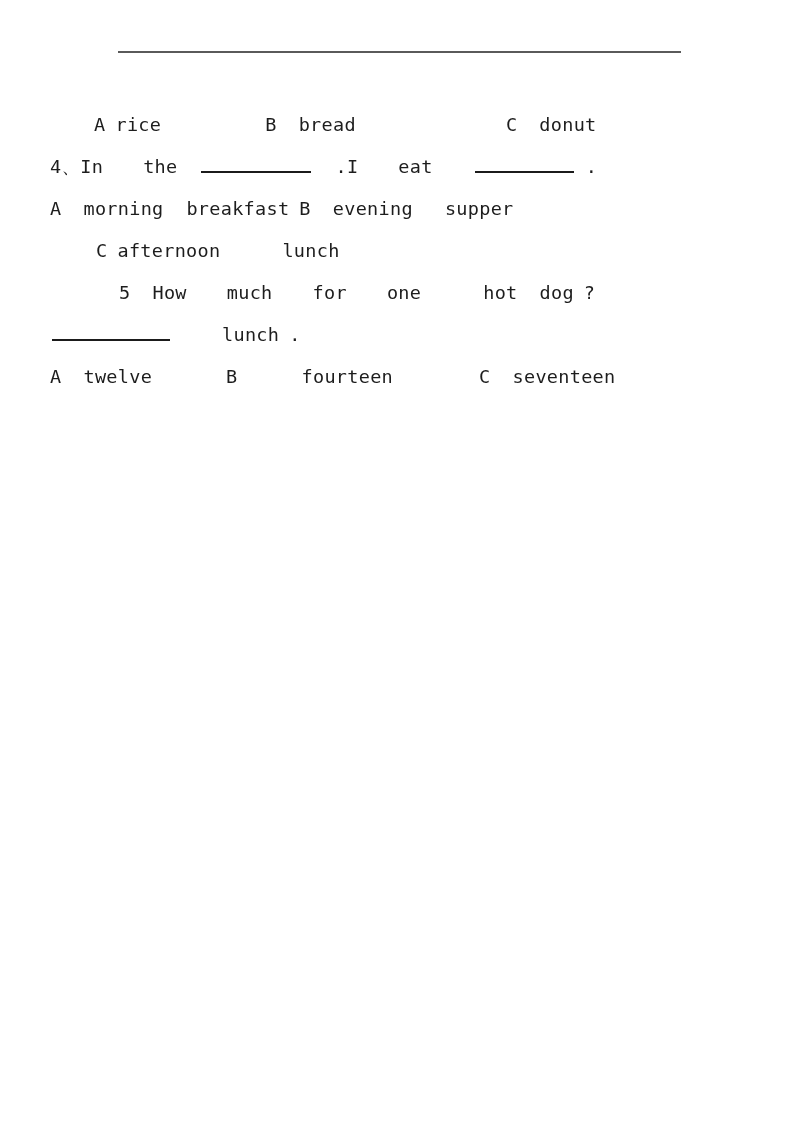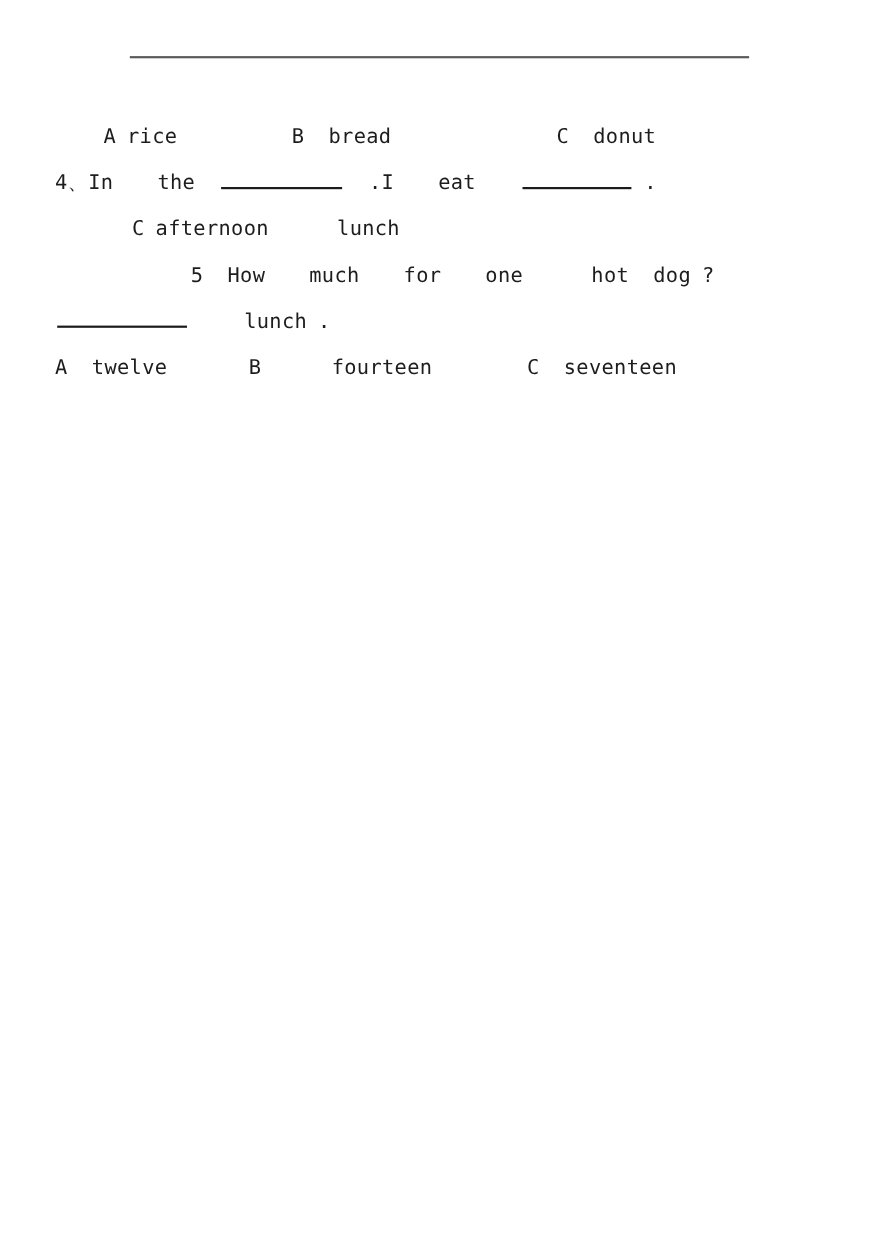--- a/index.html
+++ b/index.html
@@ -45,22 +45,22 @@
     height: 42px;
     line-height: 42px;
     font-size: 18.5px;
     letter-spacing: 0.3px;
     white-space: pre;
     color: #1d1d1d;
   }
 
   .line.indent-0  { padding-left: 94px; }
   .line.indent-1  { padding-left: 50px; }
-  .line.indent-2  { padding-left: 120px; }
-  .line.indent-3  { padding-left: 119px; text-align: center; }
+  .line.indent-2  { padding-left: 96px; }
+  .line.indent-3  { padding-left: 119px; }
 
   .tok { white-space: pre; }
 
   
   .blank {
     display: inline-block;
     vertical-align: baseline;
     border-bottom: 2px solid #1b1b1b;
     height: 0.95em;
     margin: 0 2px;
@@ -80,20 +80,21 @@
 <div class="page">
 
   <div class="top-rule"></div>
 
   <div class="doc-body">
 
     <div class="line indent-0"><span class="tok">A</span><span class="gap-s"></span><span class="tok">rice</span><span class="gap-xl"></span><span class="gap-l"></span><span class="tok">B</span><span class="gap-m"></span><span class="tok">bread</span><span class="gap-xl"></span><span class="gap-xl"></span><span class="gap-m"></span><span class="tok">C</span><span class="gap-m"></span><span class="tok">donut</span></div>
 
     <div class="line indent-1"><span class="tok">4、In</span><span class="gap-l"></span><span class="tok">the</span><span class="gap-m"></span><span class="blank w-110"></span><span class="gap-m"></span><span class="tok">.I</span><span class="gap-l"></span><span class="tok">eat</span><span class="gap-l"></span><span class="blank w-99"></span><span class="gap-s"></span><span class="tok">.</span></div>
 
+    <div class="line indent-1"><span class="tok">A</span><span class="gap-m"></span><span class="tok">morning  breakfast</span><span class="gap-s"></span><span class="tok">B</span><span class="gap-m"></span><span class="tok">evening</span><span class="gap-m"></span><span class="gap-s"></span><span class="tok">supper</span></div>
 
     <div class="line indent-2"><span class="tok">C</span><span class="gap-s"></span><span class="tok">afternoon</span><span class="gap-l"></span><span class="gap-m"></span><span class="tok">lunch</span></div>
 
     <div class="line indent-3"><span class="tok">5</span><span class="gap-m"></span><span class="tok">How</span><span class="gap-l"></span><span class="tok">much</span><span class="gap-l"></span><span class="tok">for</span><span class="gap-l"></span><span class="tok">one</span><span class="gap-l"></span><span class="gap-m"></span><span class="tok">hot</span><span class="gap-m"></span><span class="tok">dog</span><span class="gap-s"></span><span class="tok">?</span></div>
 
     <div class="line indent-1"><span class="blank w-118"></span><span class="gap-l"></span><span class="gap-s"></span><span class="tok">lunch</span><span class="gap-s"></span><span class="tok">.</span></div>
 
     <div class="line indent-1"><span class="tok">A</span><span class="gap-m"></span><span class="tok">twelve</span><span class="gap-xl"></span><span class="gap-s"></span><span class="tok">B</span><span class="gap-xl"></span><span class="tok">fourteen</span><span class="gap-xl"></span><span class="gap-m"></span><span class="tok">C</span><span class="gap-m"></span><span class="tok">seventeen</span></div>
 
   </div>

